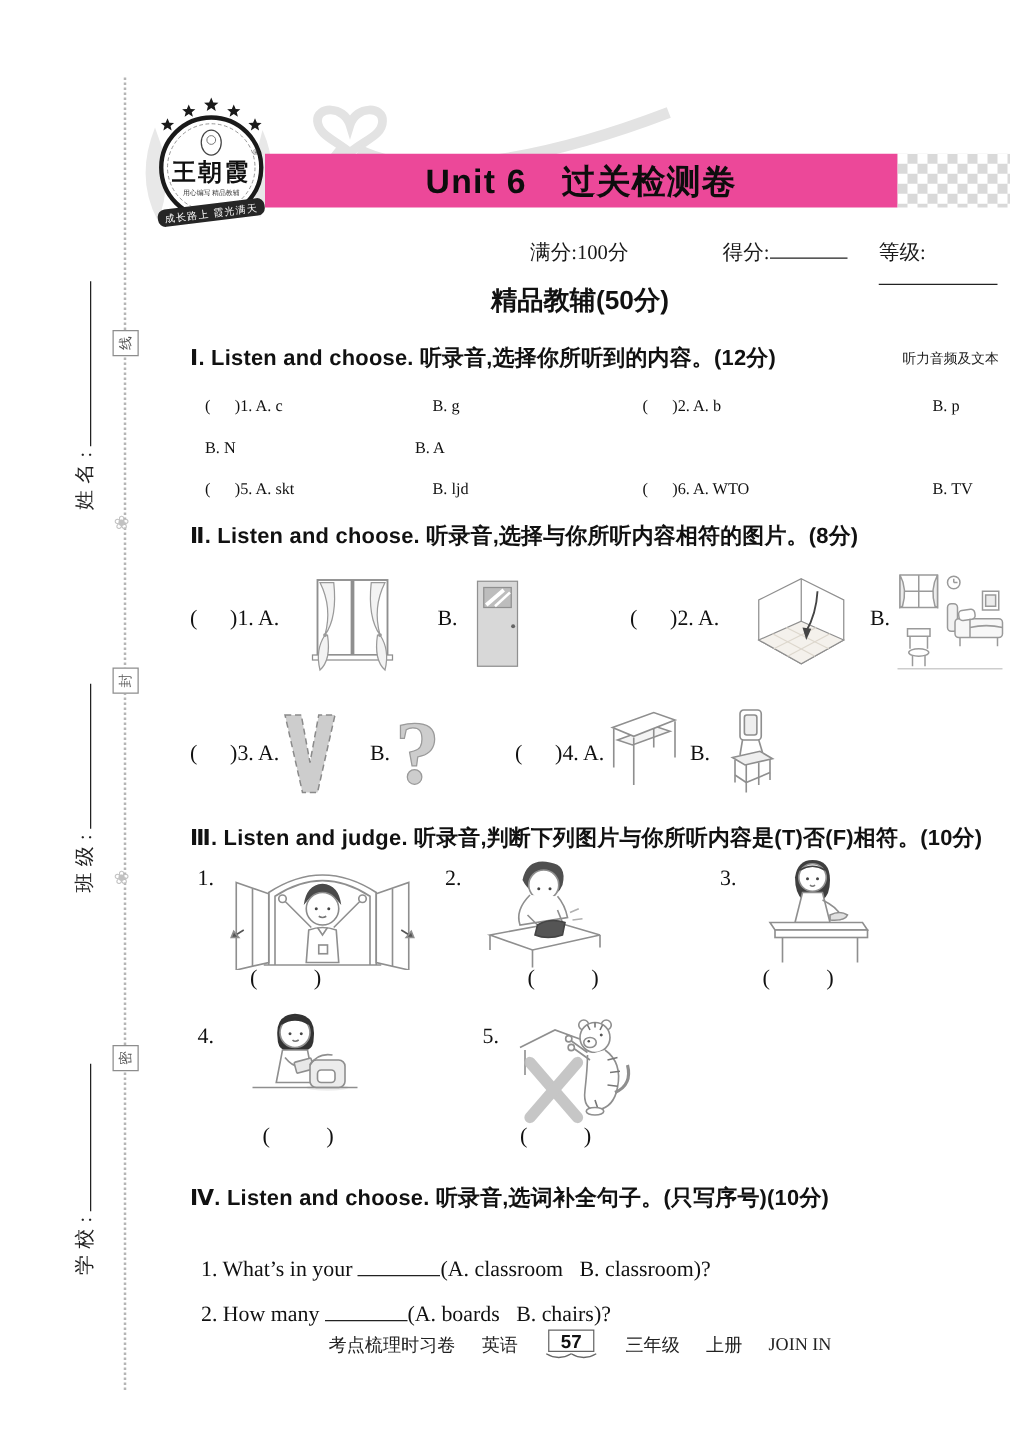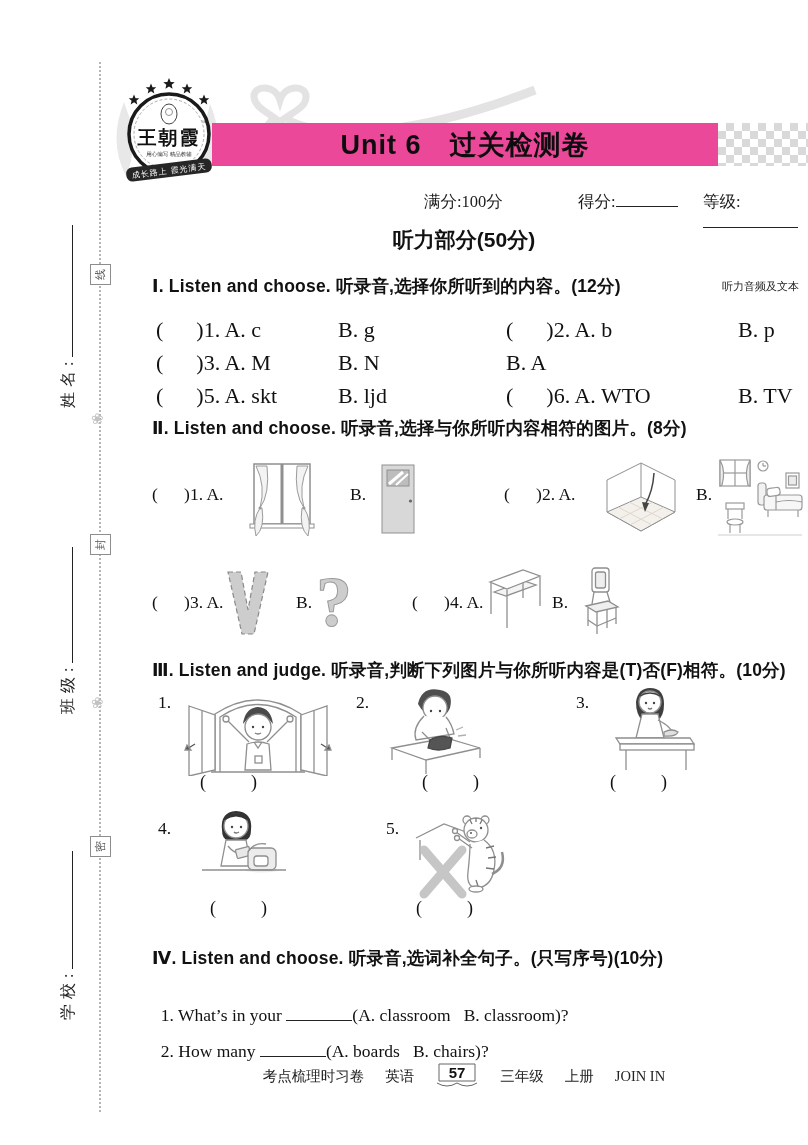--- a/index.html
+++ b/index.html
@@ -28,21 +28,21 @@
   .checker{left:718px;top:123px;width:90px;height:43px;
     background:conic-gradient(#d9d9d9 90deg,transparent 90deg 180deg,#d9d9d9 180deg 270deg,transparent 270deg);
     background-size:16px 16px;}
   .scoreitem{top:191px;font-size:16.5px;color:#1a1a1a;}
   .part-title{left:120px;top:226px;width:688px;text-align:center;
     font-family:"Liberation Sans","DejaVu Sans",sans-serif;font-weight:700;font-size:21px;}
   
   .sec-head{font-family:"Liberation Sans","DejaVu Sans",sans-serif;font-weight:700;
     font-size:17.5px;letter-spacing:0.2px;white-space:nowrap;margin-left:25px;}
   .note{left:722px;top:279px;font-size:11px;color:#222;}
-  .s1row{left:156px;display:flex;font-size:22px;white-space:pre;}
+  .s1row{left:164px;display:flex;font-size:13px;white-space:pre;}
   .s1row .ca{width:182px;} .s1row .cb{width:168px;} .s1row .cc{width:232px;}
   .opt{font-size:17.5px;white-space:pre;}
   .paren{font-size:18px;white-space:pre;letter-spacing:1px;}
   .imgbox{display:block;}
   
   .footer{left:120px;top:1062px;width:688px;display:flex;justify-content:center;
     align-items:center;gap:21px;font-size:14.5px;color:#222;}
   .footer .bookwrap{display:flex;align-items:center;}
 </style>
 </head>
@@ -110,33 +110,32 @@
 <div class="abs checker"></div>
 
 <div class="abs scoreitem" style="left:424px">满分:100分</div>
 <div class="abs scoreitem" style="left:578px">
   <span>得分:</span><span class="blank" style="width:62px"></span>
 </div>
 <div class="abs scoreitem" style="left:703px">
   <span>等级:</span><span class="blank" style="width:95px"></span>
 </div>
 
-<div class="abs part-title">听力部分(50分)</div>
+<div class="abs part-title">精品教辅(50分)</div>
 
 <div class="abs sec-head" style="left:127px;top:274px">Ⅰ. Listen and choose. 听录音,选择你所听到的内容。(12分)</div>
 <div class="abs note">听力音频及文本</div>
 
 <div class="abs s1row" style="top:317px">
   <span class="ca">(      )1. A. c</span>
   <span class="cb">B. g</span>
   <span class="cc">(      )2. A. b</span>
   <span class="cd">B. p</span>
 </div>
 <div class="abs s1row" style="top:350px">
-  <span class="ca">(      )3. A. M</span>
   <span class="cb">B. N</span>
   <span class="cd">B. A</span>
 </div>
 <div class="abs s1row" style="top:383px">
   <span class="ca">(      )5. A. skt</span>
   <span class="cb">B. ljd</span>
   <span class="cc">(      )6. A. WTO</span>
   <span class="cd">B. TV</span>
 </div>
 

